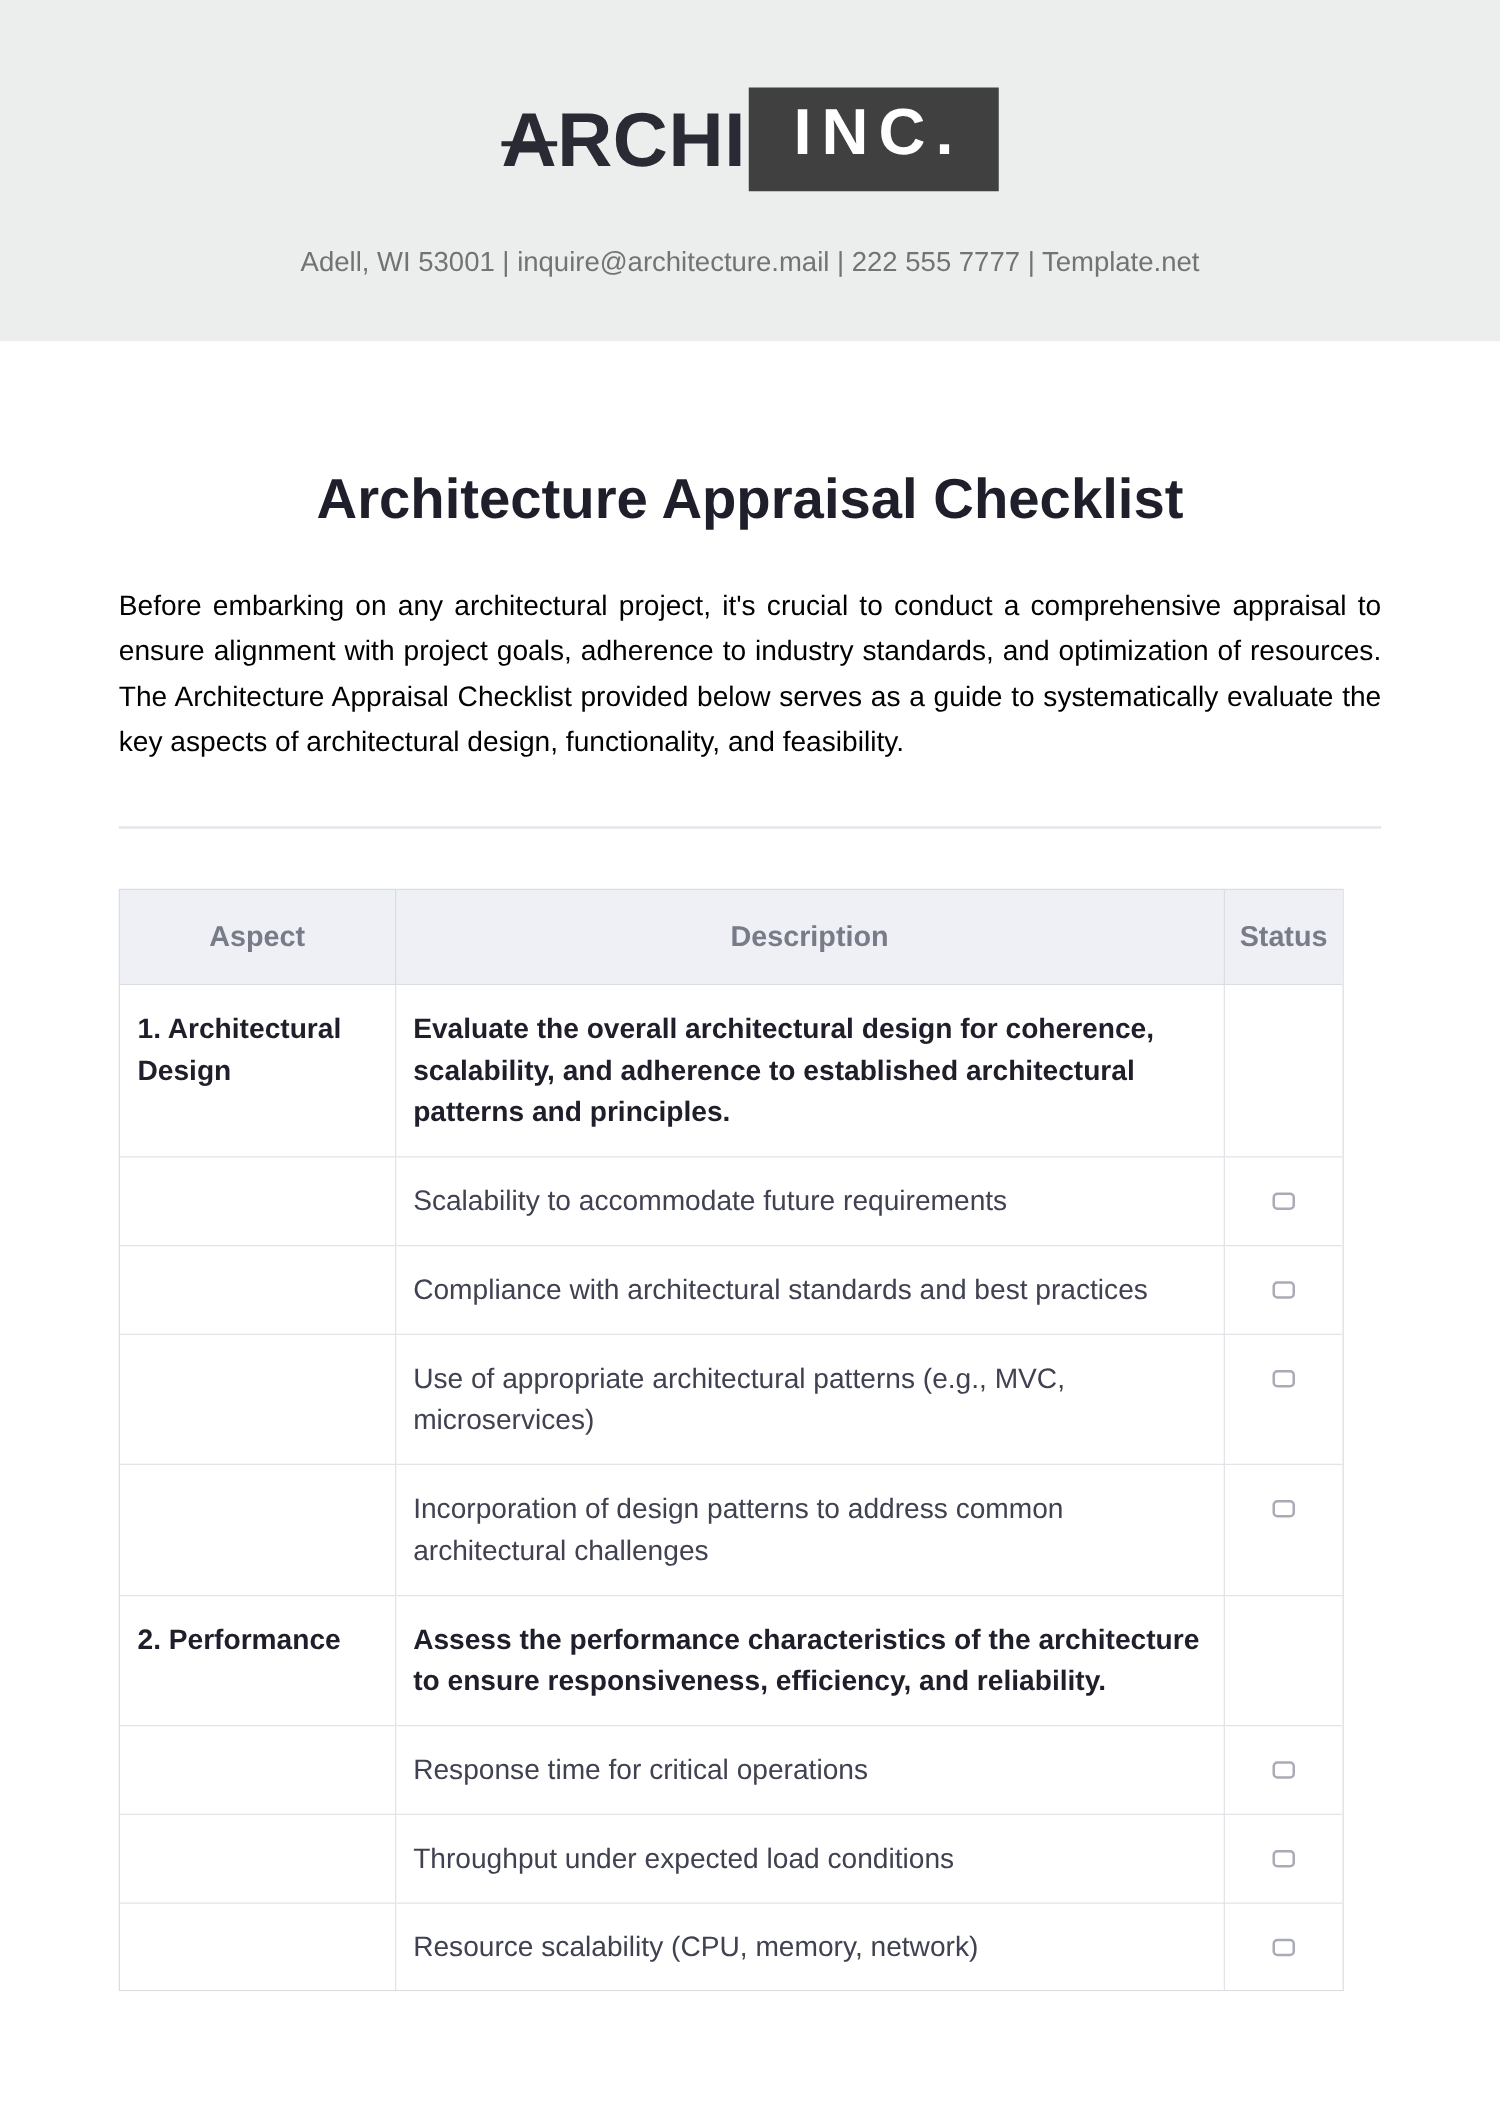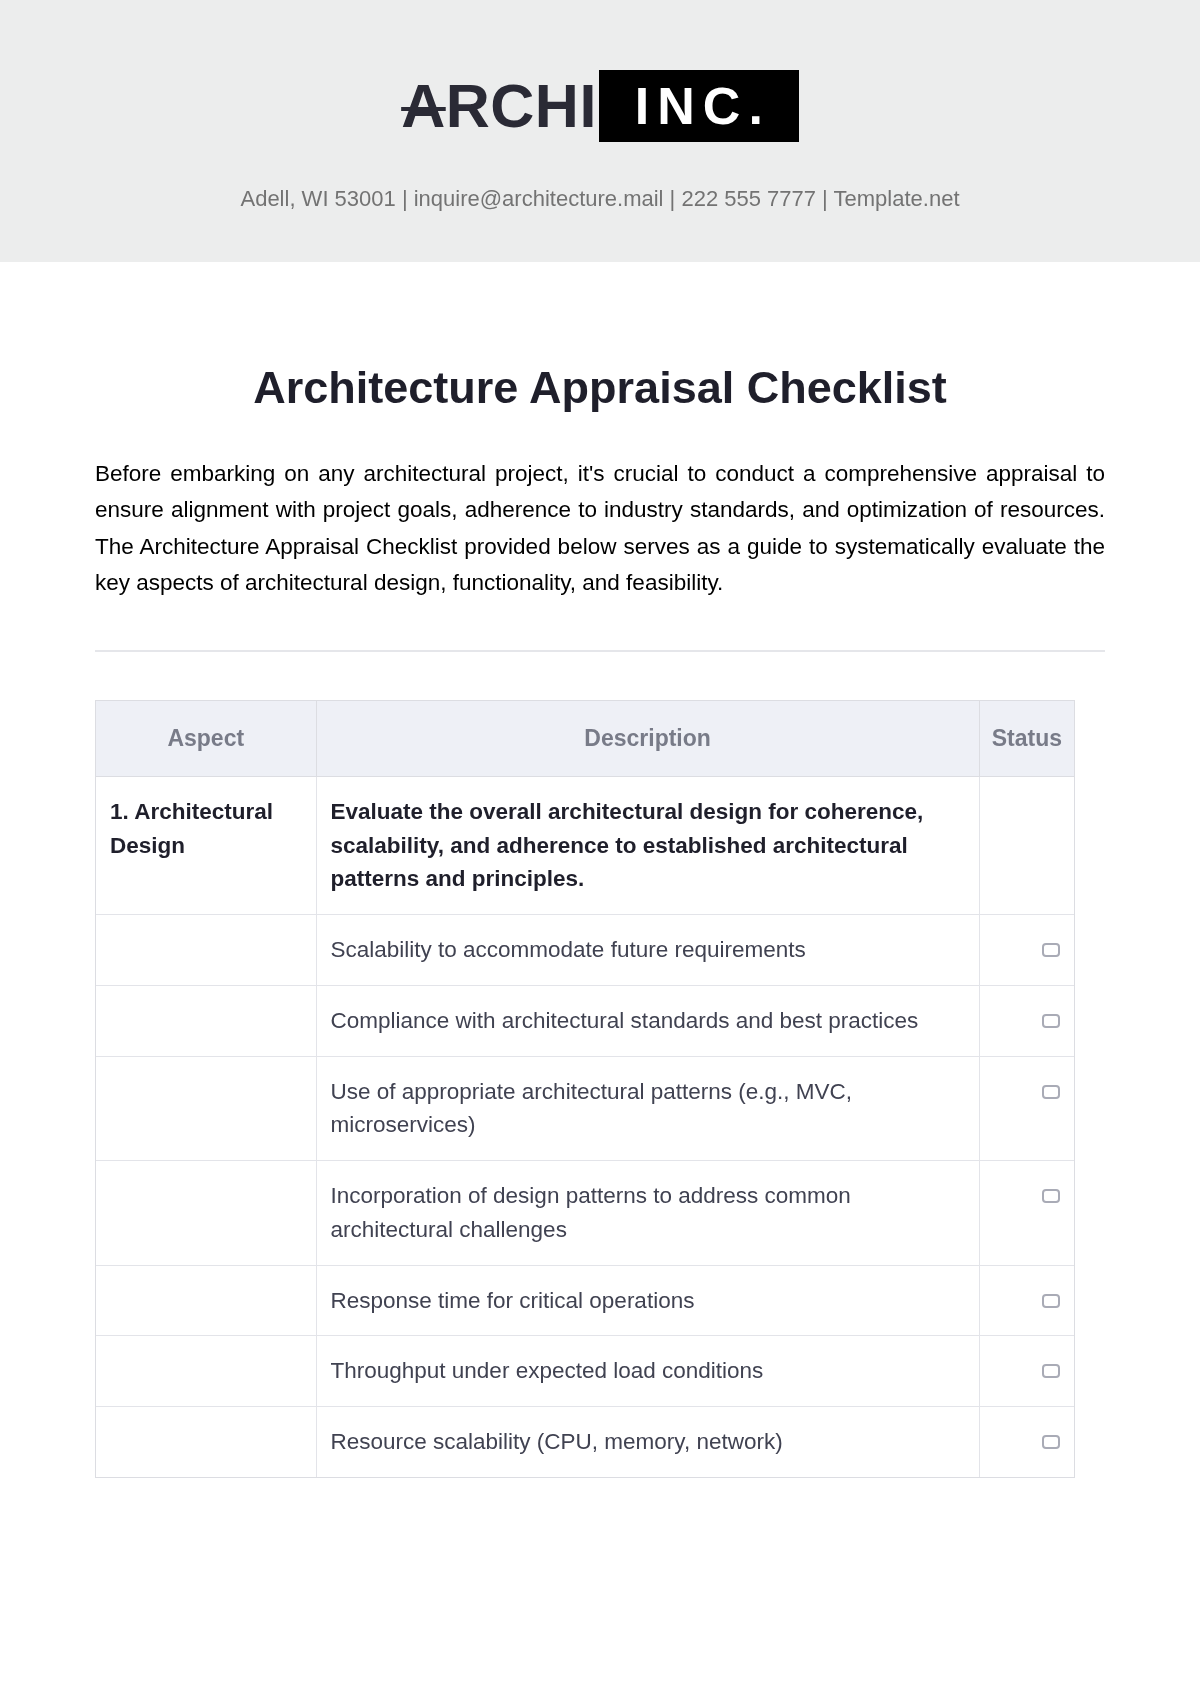--- a/index.html
+++ b/index.html
@@ -1,36 +1,36 @@
 <!DOCTYPE html>
 <html><head>
   <meta charset="utf-8">
   <style>
     * { margin: 0; padding: 0; box-sizing: border-box; }
     body { font-family: -apple-system, BlinkMacSystemFont, 'Segoe UI', Arial, sans-serif; background: #fff; color: #2a2a35; width: 1200px; }
     .header { background: #eceded; padding: 70px 0 50px 0; text-align: center; }
     .logo { display: inline-flex; align-items: center; gap: 2px; }
     .logo-word1 { font-weight: 900; font-size: 61px; letter-spacing: 0.5px; color: #2a2a35; }
     .logo-word1 .strike { text-decoration: line-through; text-decoration-thickness: 4px; }
-    .logo-box { background: #000000; color: #fff; font-weight: 700; font-size: 52px; letter-spacing: 8px; padding: 6px 28px 6px 36px; }
+    .logo-box { background: #404040; color: #fff; font-weight: 700; font-size: 52px; letter-spacing: 8px; padding: 6px 28px 17px 36px; }
     .contact-line { margin-top: 44px; color: #737373; font-size: 22px; }
     .content { padding: 100px 95px 0 95px; }
     .title { font-weight: 800; font-size: 45px; color: #1f1f2b; text-align: center; margin-bottom: 42px; }
     .intro { font-size: 22.5px; line-height: 1.62; color: #000000; text-align: justify; text-justify: inter-word; }
     .divider { border: none; border-top: 2px solid #e5e6ea; margin: 48px 0 48px 0; }
     .table-wrap { border: 1px solid #dcdde2; border-radius: 0; overflow: hidden; max-width: 980px; }
     table { width: 100%; border-collapse: collapse; }
     thead th { background: #eef0f6; color: #787b88; font-weight: 700; font-size: 23px; padding: 24px 12px; text-align: center; border-bottom: 1px solid #dcdde2; border-right: 1px solid #dcdde2; }
     thead th:last-child { border-right: none; }
     tbody td { padding: 18px 14px; font-size: 22.5px; line-height: 1.5; border-bottom: 1px solid #e3e4e9; border-right: 1px solid #e3e4e9; vertical-align: top; color: #404251; }
     tbody td:last-child { border-right: none; }
     tbody tr:last-child td { border-bottom: none; }
     .section-row td { font-weight: 700; color: #1f1f2b; margin-top: 43px; }
     .col-aspect { width: 220px; }
-    .col-status { width: 92px; text-align: right; }
+    .col-status { width: 92px; text-align: center; }
     .checkbox { display: inline-block; width: 18px; height: 14px; border: 2px solid #a9abb6; border-radius: 4px; background: #fff; margin-top: 6px; }
   </style>
 </head>
 <body>
 
 <div class="header">
   <div class="logo">
     <span class="logo-word1"><span class="strike">A</span><span>RCHI</span></span>
     <span class="logo-box">INC.</span>
   </div>
@@ -69,20 +69,25 @@
           <tr>
             <td class="col-aspect"></td>
             <td>Use of appropriate architectural patterns (e.g., MVC, microservices)</td>
             <td class="col-status"><span class="checkbox"></span></td>
           </tr>
           <tr>
             <td class="col-aspect"></td>
             <td>Incorporation of design patterns to address common architectural challenges</td>
             <td class="col-status"><span class="checkbox"></span></td>
           </tr>
+          <tr class="section-row">
+            <td class="col-aspect">2. Performance</td>
+            <td>Assess the performance characteristics of the architecture to ensure responsiveness, efficiency, and reliability.</td>
+            <td class="col-status"></td>
+          </tr>
           <tr>
             <td class="col-aspect"></td>
             <td>Response time for critical operations</td>
             <td class="col-status"><span class="checkbox"></span></td>
           </tr>
           <tr>
             <td class="col-aspect"></td>
             <td>Throughput under expected load conditions</td>
             <td class="col-status"><span class="checkbox"></span></td>
           </tr>

